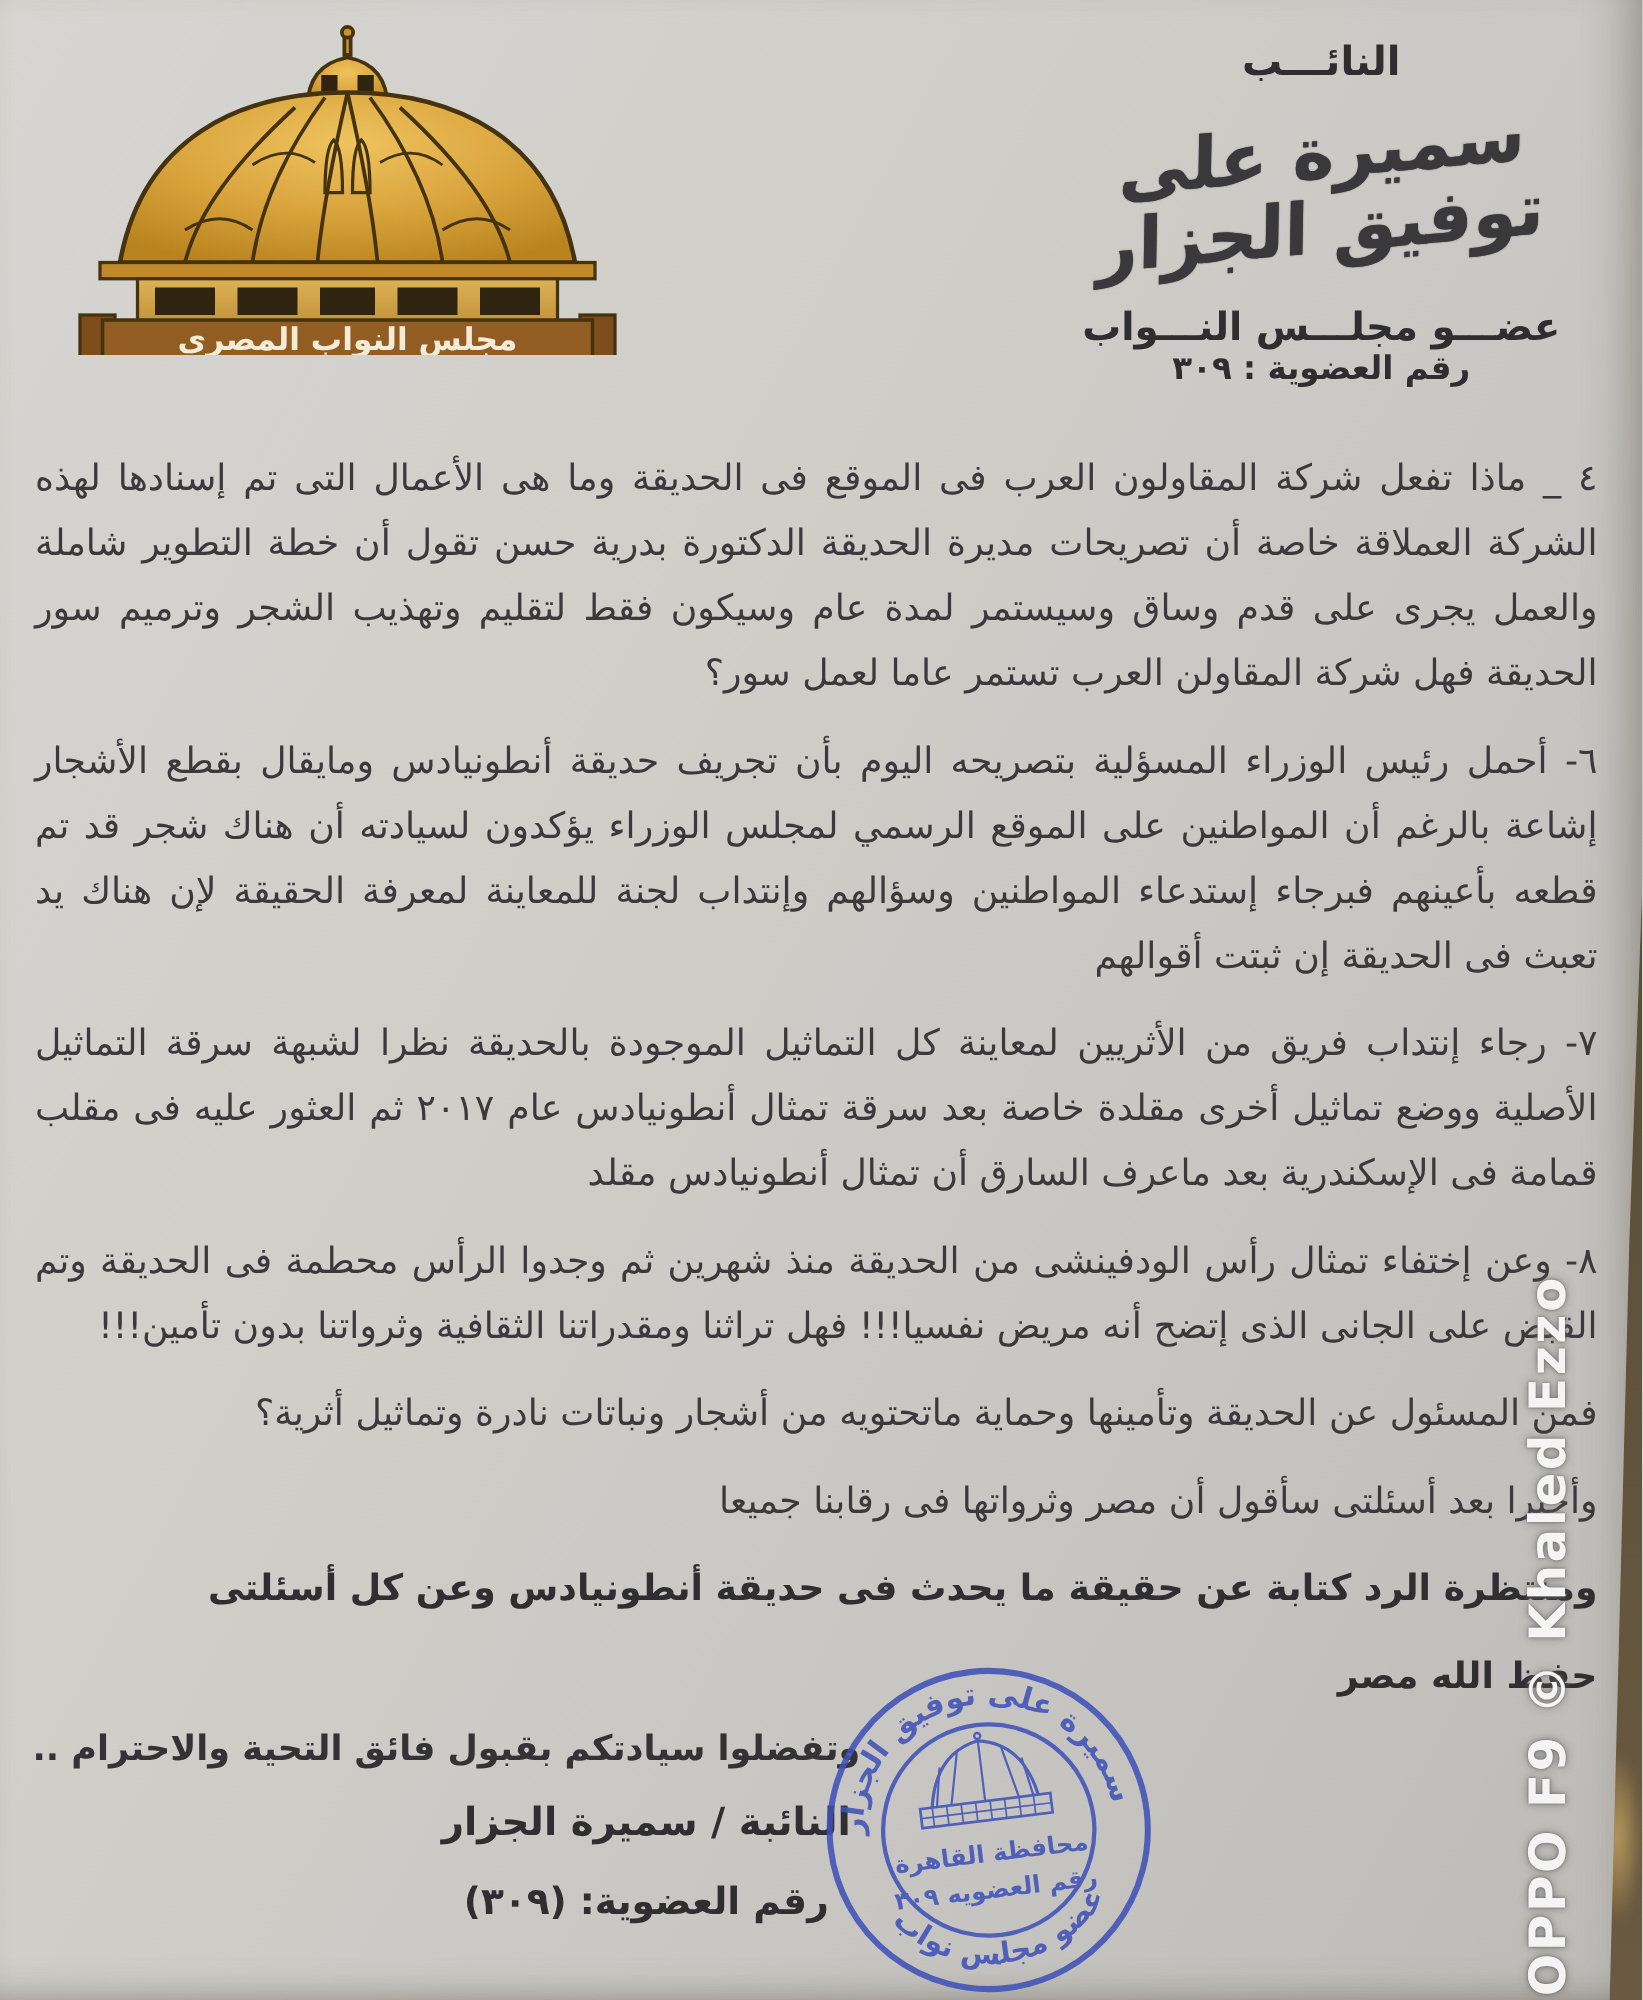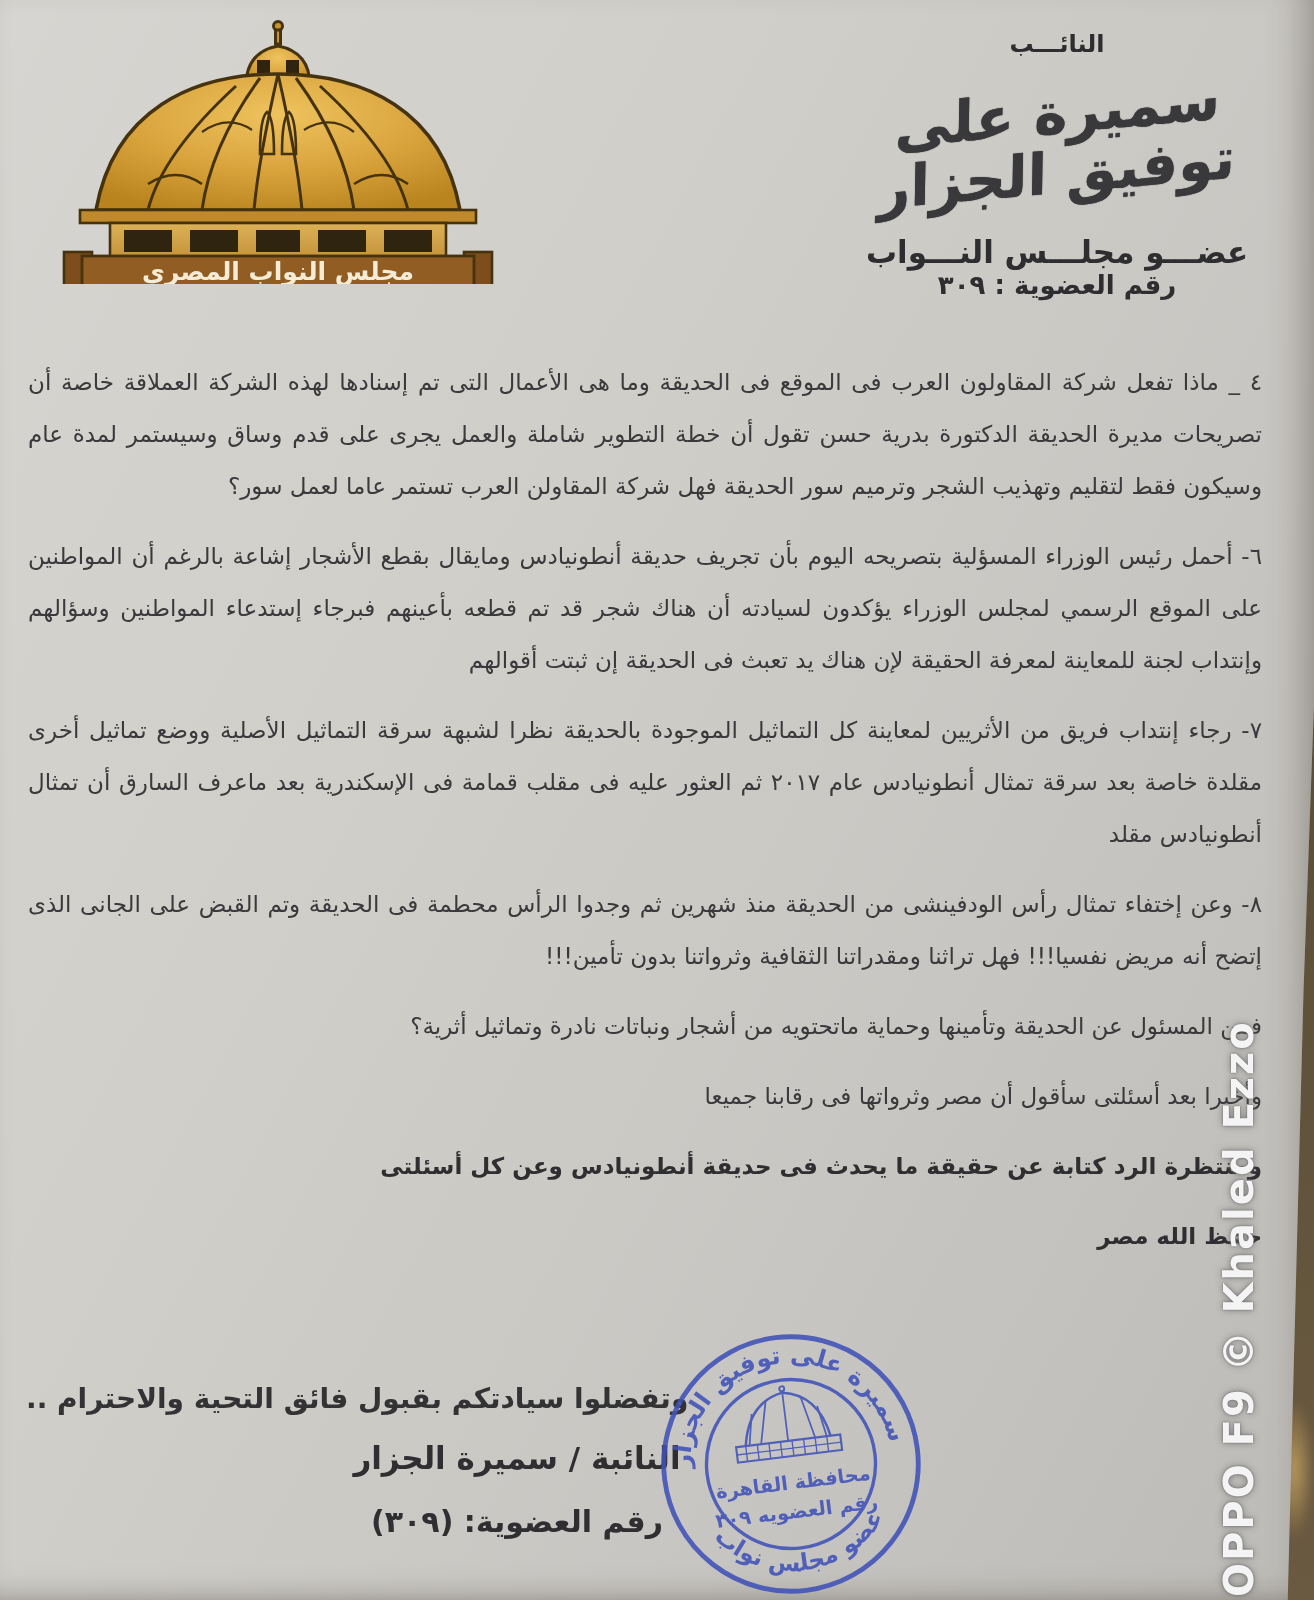--- a/index.html
+++ b/index.html
@@ -7,29 +7,29 @@
   .canvas{position:relative;width:1314px;height:1600px;background:linear-gradient(180deg,#4e4433 0%,#5d5039 55%,#6a5a41 100%);}
   .bg-blob{position:absolute;right:0;top:1400px;width:40px;height:140px;
     background:radial-gradient(closest-side,#b89a5e,#7a6544 80%,transparent);filter:blur(4px);}
   .paper{position:absolute;inset:0;
     background:linear-gradient(118deg,#d6d5d1 0%,#cfcec9 38%,#c8c6c2 68%,#bdbbb7 100%);
     clip-path:polygon(0 0,100% 0,100% 44%,99.2% 62%,98% 100%,0 100%);
     box-shadow:inset -26px -10px 34px -14px rgba(70,62,48,.35), inset 0 -14px 24px -16px rgba(70,62,48,.25);}
   
   .logo{position:absolute;left:52px;top:14px;width:452px;height:270px;}
   .hdr{position:absolute;right:42px;top:30px;width:430px;text-align:center;direction:rtl;color:#2e2d2f;}
-  .hdr .t1{font-size:24px;font-weight:700;letter-spacing:1px;}
+  .hdr .t1{font-size:32px;font-weight:700;letter-spacing:1px;}
   .hdr .name{font-size:57px;font-weight:700;line-height:1.05;margin-top:26px;
     transform:rotate(-5deg) skewX(-6deg);color:#39383a;text-shadow:0 0 1px #39383a;}
   .hdr .t2{font-size:31px;font-weight:700;margin-top:30px;}
   .hdr .t3{font-size:27px;font-weight:700;margin-top:12px;}
   .hdr .t4{font-size:26px;font-weight:700;margin-top:0;}
   
-  .body-text{position:absolute;left:28px;right:52px;top:356px;direction:rtl;
-    text-align:justify;font-size:23px;line-height:52px;color:#3a393b;}
+  .body-text{position:absolute;left:28px;right:36px;top:356px;direction:rtl;
+    text-align:justify;font-size:29px;line-height:52px;color:#3a393b;}
   .body-text p{margin:0 0 18px 0;}
   .body-text p.single{text-align:right;}
   .body-text p.strong{font-weight:700;color:#2f2e30;}
   .closing{position:absolute;left:26px;top:1366px;direction:rtl;font-size:28px;
     font-weight:700;color:#333234;margin-top:16px;}
   .sig{position:absolute;left:352px;top:1440px;width:330px;text-align:center;
     direction:rtl;font-weight:700;color:#2f2e30;}
   .sig .sname{font-size:31px;}
   .sig .snum{font-size:30px;margin-top:28px;}
   

